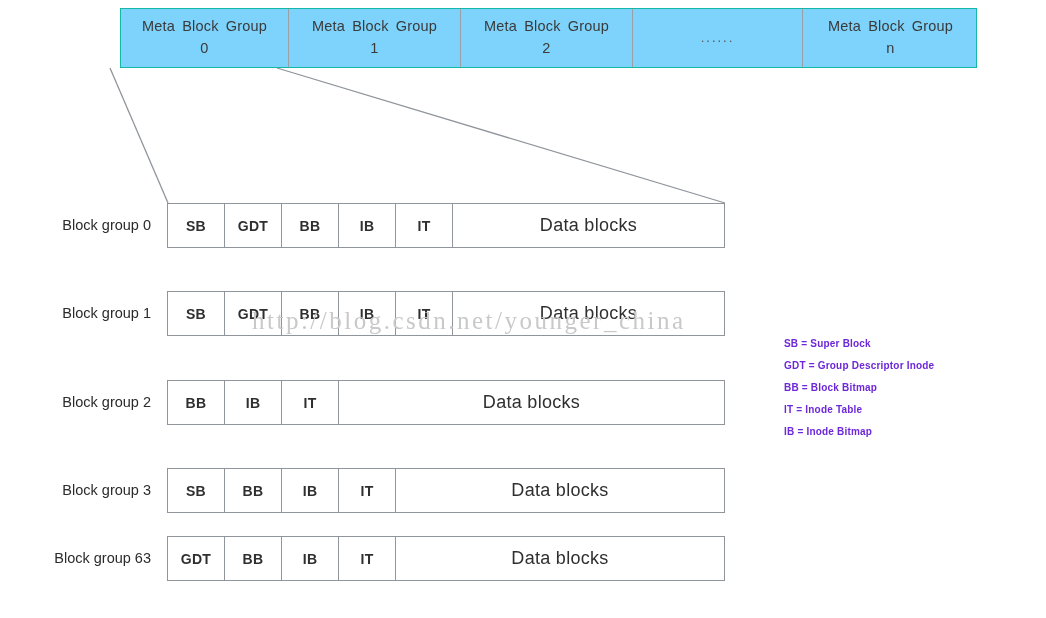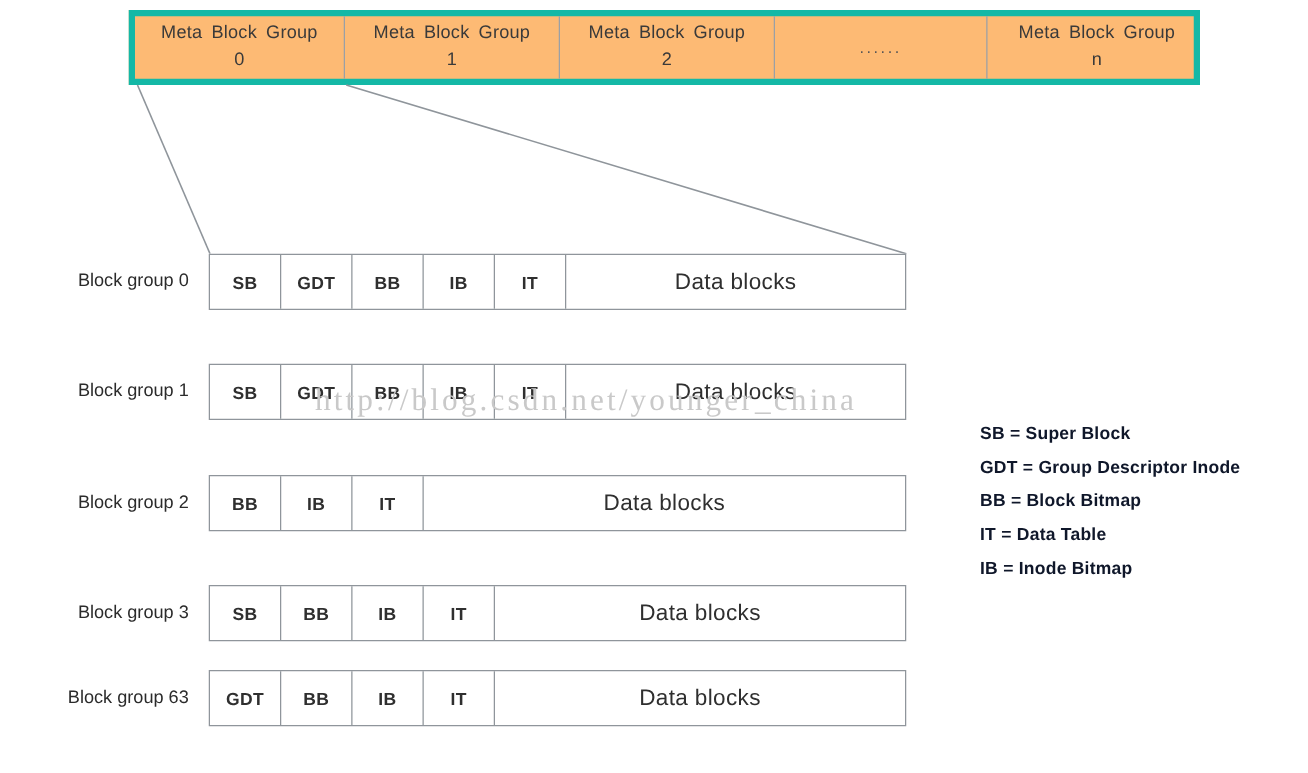--- a/index.html
+++ b/index.html
@@ -16,28 +16,28 @@
     position: relative;
     width: 1046px;
     height: 618px;
     background: #ffffff;
     overflow: hidden;
   }
 
   
   #meta-strip {
     position: absolute;
-    left: 103px;
+    left: 120px;
     top: 8px;
     width: 857px;
     height: 60px;
     display: flex;
-    border: 5px solid #14b8a6;
-    box-sizing: border-box;
-    background: #fdba74;
+    border: 1px solid #14b8a6;
+    box-sizing: border-box;
+    background: #7dd3fc;
   }
   .meta-cell {
     flex: 0 0 auto;
     border-right: 1px solid #9aa0a6;
     box-sizing: border-box;
     display: flex;
     flex-direction: column;
     align-items: center;
     justify-content: center;
     font-size: 14.5px;
@@ -110,22 +110,22 @@
     flex: 1 1 auto;
     font-weight: normal;
     font-size: 18px;
   }
 
   
   #legend {
     position: absolute;
     left: 784px;
     top: 338px;
-    font-size: 14px;
-    color: #0f172a;
+    font-size: 10px;
+    color: #6d28d9;
   }
   #legend .legend-line {
     margin-bottom: 11px;
     white-space: nowrap;
     font-weight: bold;
     letter-spacing: .2px;
   }
   #legend .legend-line .lkey { font-weight: bold; }
   #legend .legend-line .lval { font-weight: bold; }
 
@@ -242,21 +242,21 @@
       <span class="lval">Group Descriptor Inode</span>
     </div>
     <div class="legend-line">
       <span class="lkey">BB</span>
       <span> = </span>
       <span class="lval">Block Bitmap</span>
     </div>
     <div class="legend-line">
       <span class="lkey">IT</span>
       <span> = </span>
-      <span class="lval">Data Table</span>
+      <span class="lval">Inode Table</span>
     </div>
     <div class="legend-line">
       <span class="lkey">IB</span>
       <span> = </span>
       <span class="lval">Inode Bitmap</span>
     </div>
   </div>
 
   <div id="watermark">http://blog.csdn.net/younger_china</div>
 

